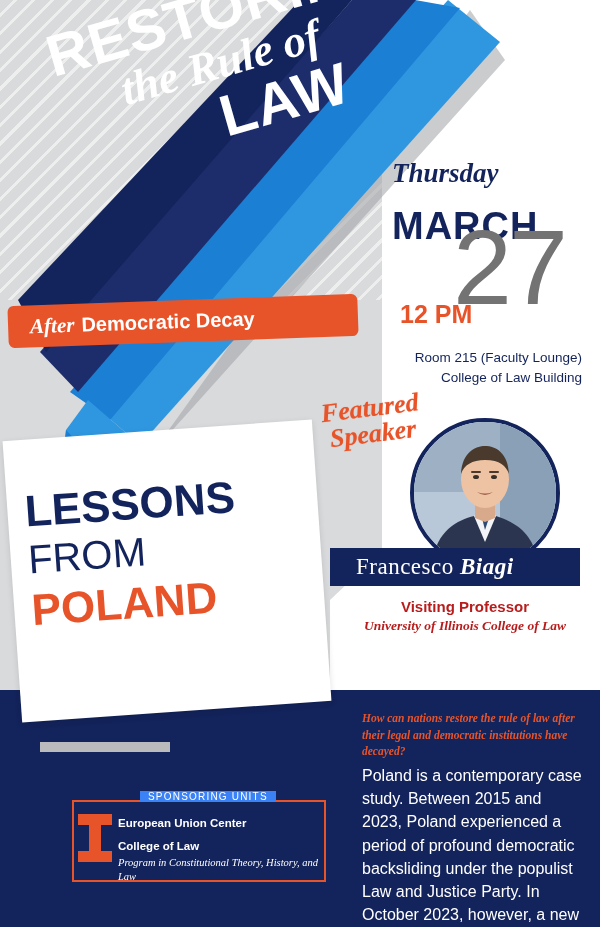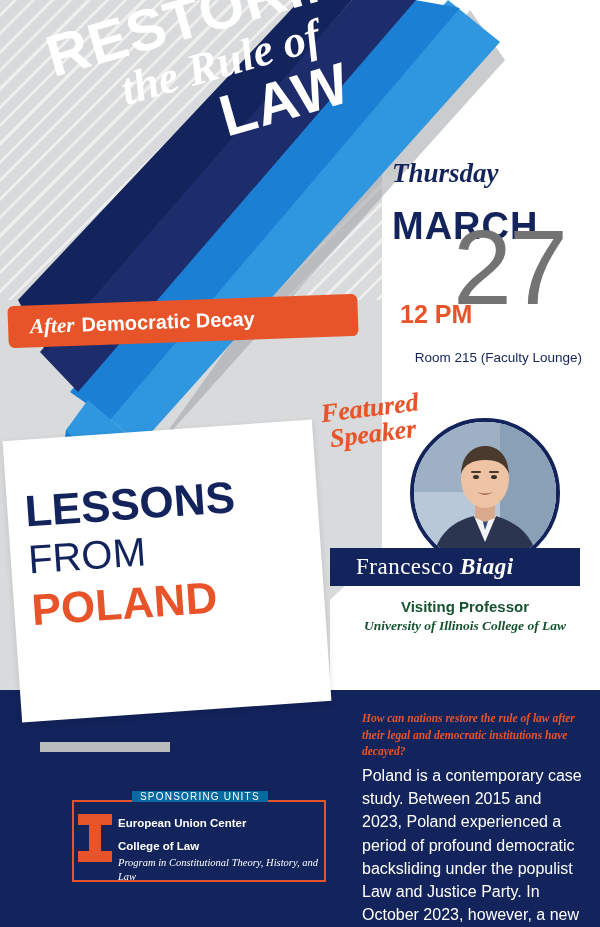--- a/index.html
+++ b/index.html
@@ -271,21 +271,21 @@
     font-weight: bold;
     font-style: italic;
   }
 
   .speaker-title {
     position: absolute;
     left: 330px;
     top: 596px;
     width: 270px;
     text-align: center;
-    color: #14532d;
+    color: #b91c1c;
   }
   .speaker-title .st1 {
     font-size: 15px;
     font-weight: bold;
     line-height: 1.4;
   }
   .speaker-title .st2 {
     font-family: "Liberation Serif", serif;
     font-style: italic;
     font-weight: bold;
@@ -325,23 +325,23 @@
   .sponsor-box {
     position: absolute;
     left: 72px;
     top: 800px;
     width: 250px;
     height: 78px;
     border: 2px solid #e8542a;
   }
   .sponsor-label {
     position: absolute;
-    left: 132px;
+    left: 140px;
     top: 791px;
-    background: #0369a1;
+    background: #3b82f6;
     color: #ffffff;
     font-size: 10px;
     letter-spacing: 1.2px;
     padding: 0 8px;
   }
   .sponsor-list {
     position: absolute;
     left: 118px;
     top: 815px;
     width: 210px;
@@ -454,20 +454,21 @@
 
   <div class="date-block">
     <div class="date-thursday">Thursday</div>
     <div class="date-month">MARCH</div>
     <div class="date-day">27</div>
     <div class="date-time">12 PM</div>
   </div>
 
   <div class="location">
     <div>Room 215 (Faculty Lounge)</div>
+    <div>College of Law Building</div>
   </div>
 
   <div class="featured-script">
     <div class="f1">Featured</div>
     <div class="f2">Speaker</div>
   </div>
 
   <div class="speaker-photo">
     <svg width="142" height="142" viewBox="0 0 142 142" xmlns="http://www.w3.org/2000/svg">
       <rect x="0" y="0" width="142" height="142" fill="#b9c8d8"></rect>

